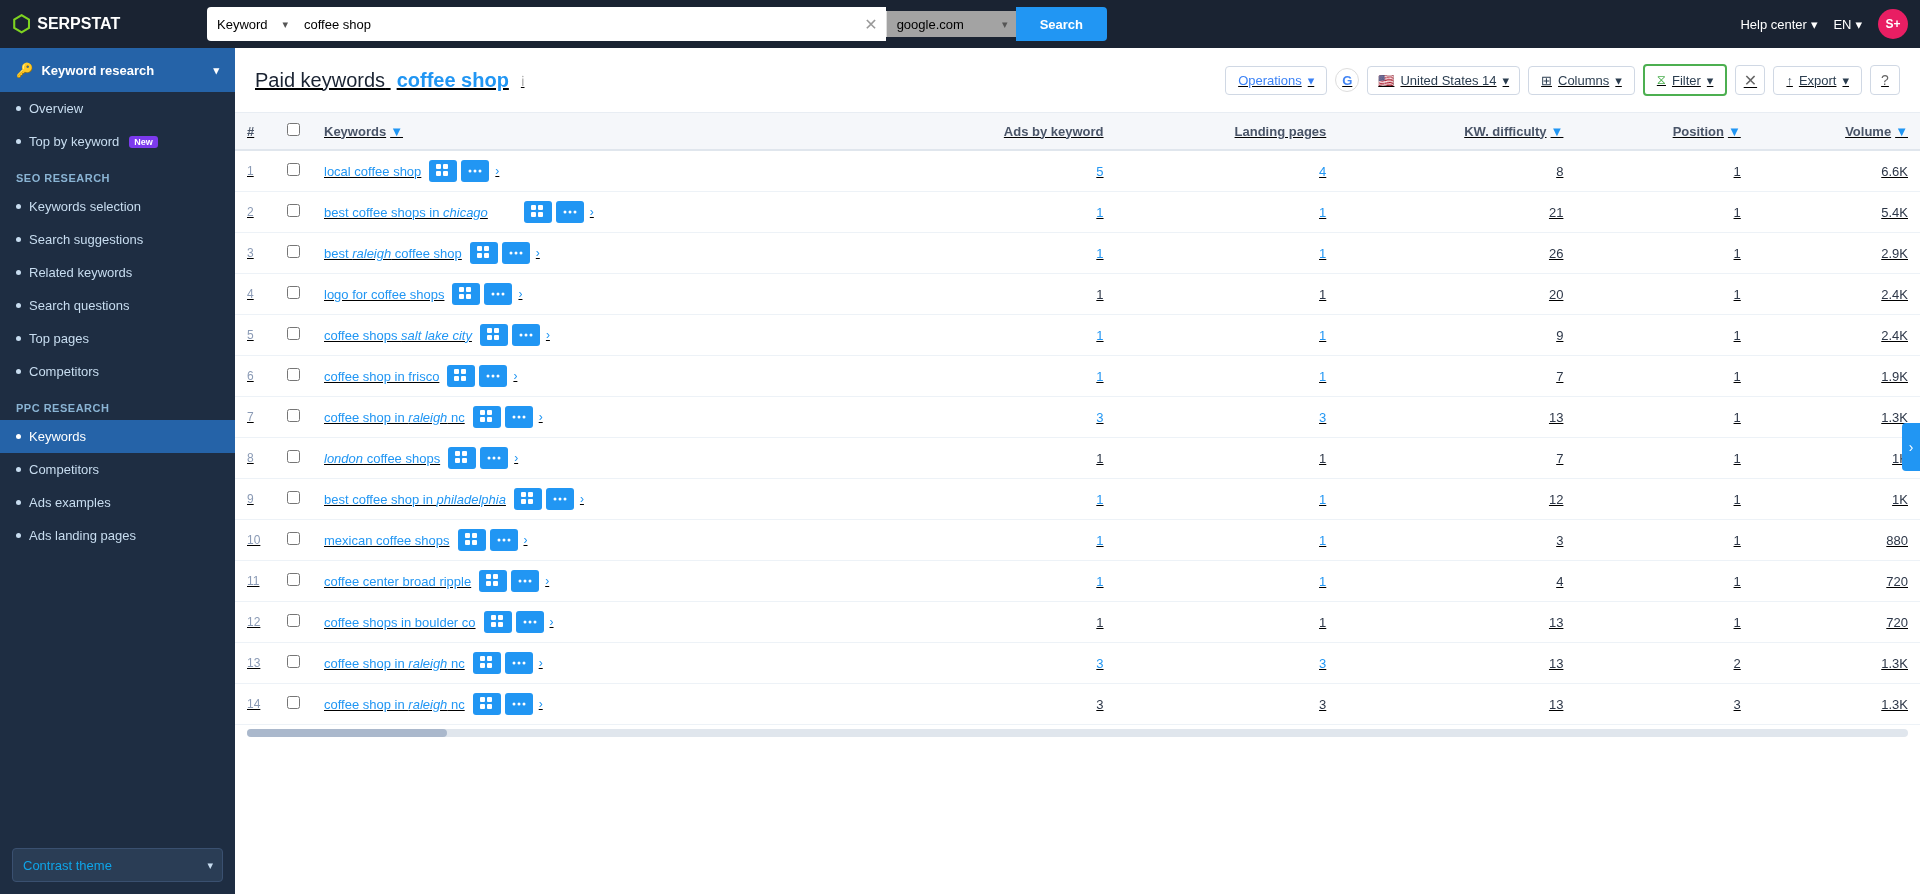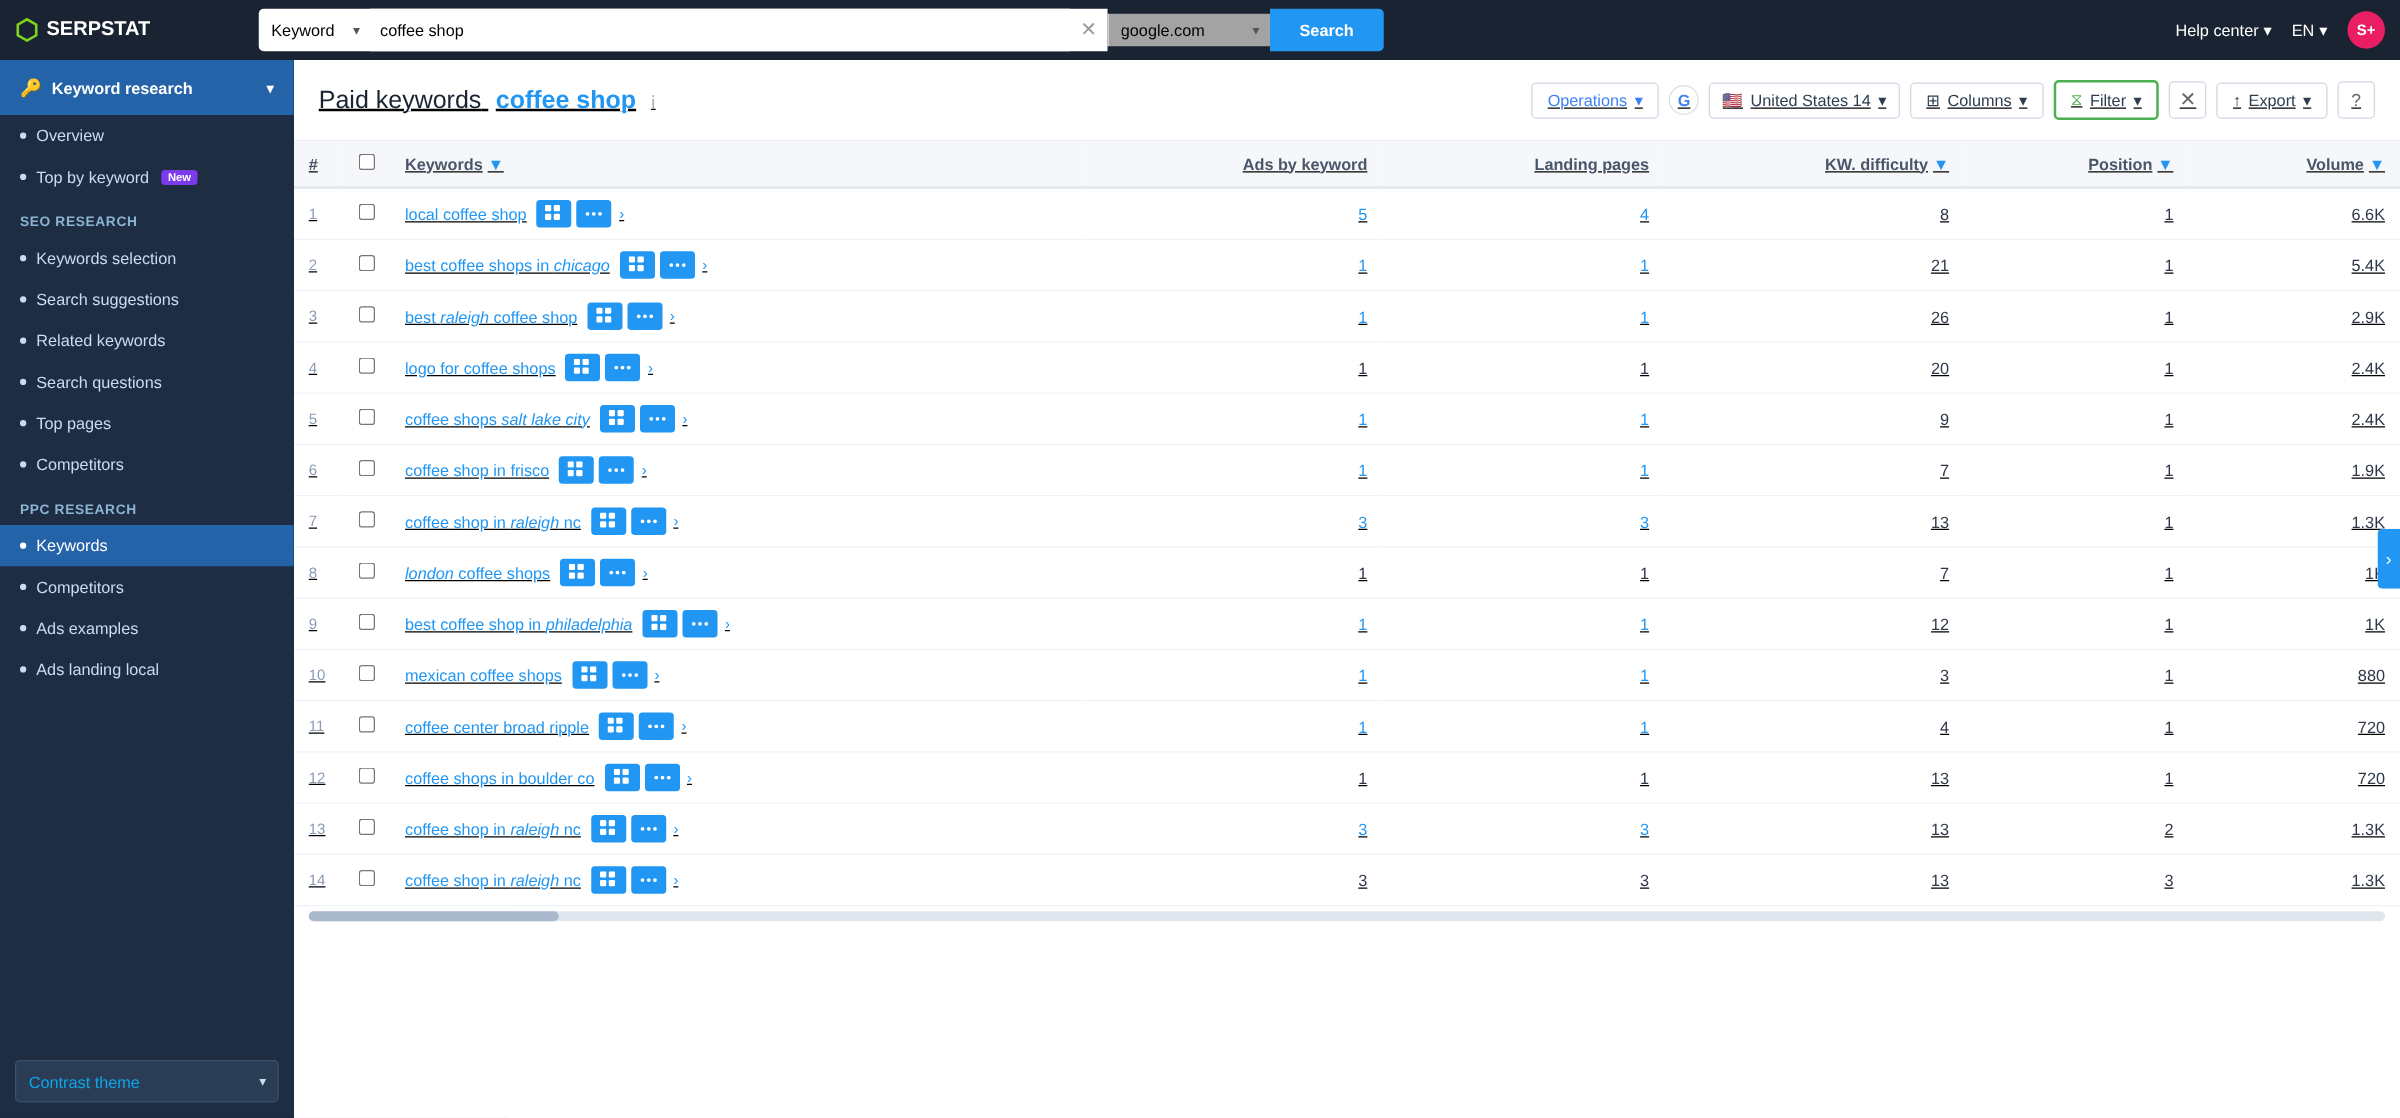--- a/index.html
+++ b/index.html
@@ -183,21 +183,21 @@
   <div class="sidebar-item">
     <span class="dot"></span>
     <span>Competitors</span>
   </div>
   <div class="sidebar-item">
     <span class="dot"></span>
     <span>Ads examples</span>
   </div>
   <div class="sidebar-item">
     <span class="dot"></span>
-    <span>Ads landing local</span>
+    <span>Ads landing pages</span>
   </div>
 
   <div style="height: 60px;"></div>
   <div class="contrast-theme-wrapper">
     <div class="contrast-dropdown-wrapper">
       <select class="contrast-dropdown">
         <option>Contrast theme</option>
         <option>Light theme</option>
         <option>Dark theme</option>
       </select>
@@ -302,21 +302,21 @@
             </td>
             <td class="right"><span class="val-blue">5</span></td>
             <td class="right"><span class="val-blue">4</span></td>
             <td class="right">8</td>
             <td class="right">1</td>
             <td class="right">6.6K</td>
           </tr>
           <tr>
             <td class="row-num">2</td>
             <td><input type="checkbox" style=""></td>
-            <td style="display: flex; align-items: center;">
+            <td style="display: flex; align-items: center; gap: 28px;">
               <span><a href="#" class="keyword-link">best coffee shops in </a><em class="keyword-italic"><a href="#" class="keyword-link">chicago</a></em></span>
               <div class="kw-actions">
                 <button class="kw-action-btn">
                   <svg viewBox="0 0 14 14">
                     <rect x="0" y="0" width="5" height="5" rx="1"></rect>
                     <rect x="7" y="0" width="5" height="5" rx="1"></rect>
                     <rect x="0" y="7" width="5" height="5" rx="1"></rect>
                     <rect x="7" y="7" width="5" height="5" rx="1"></rect>
                   </svg>
                 </button>

